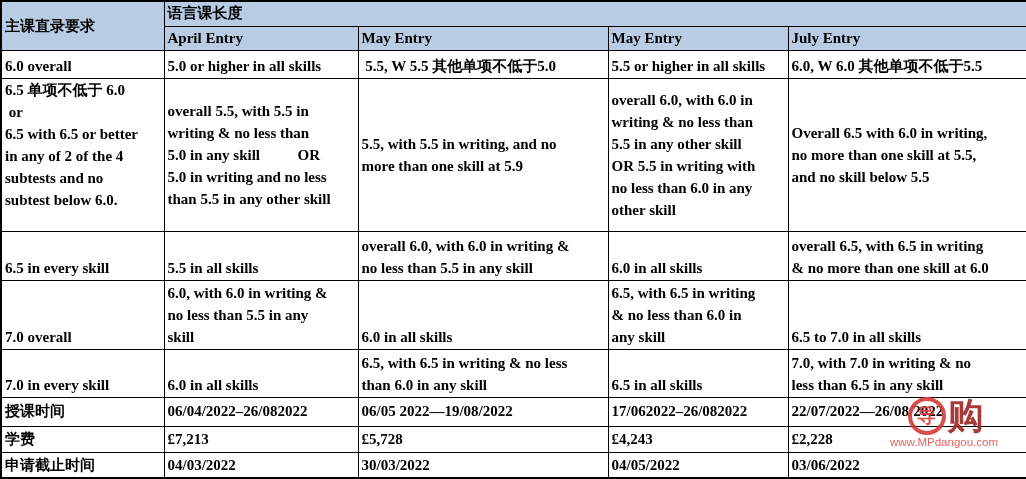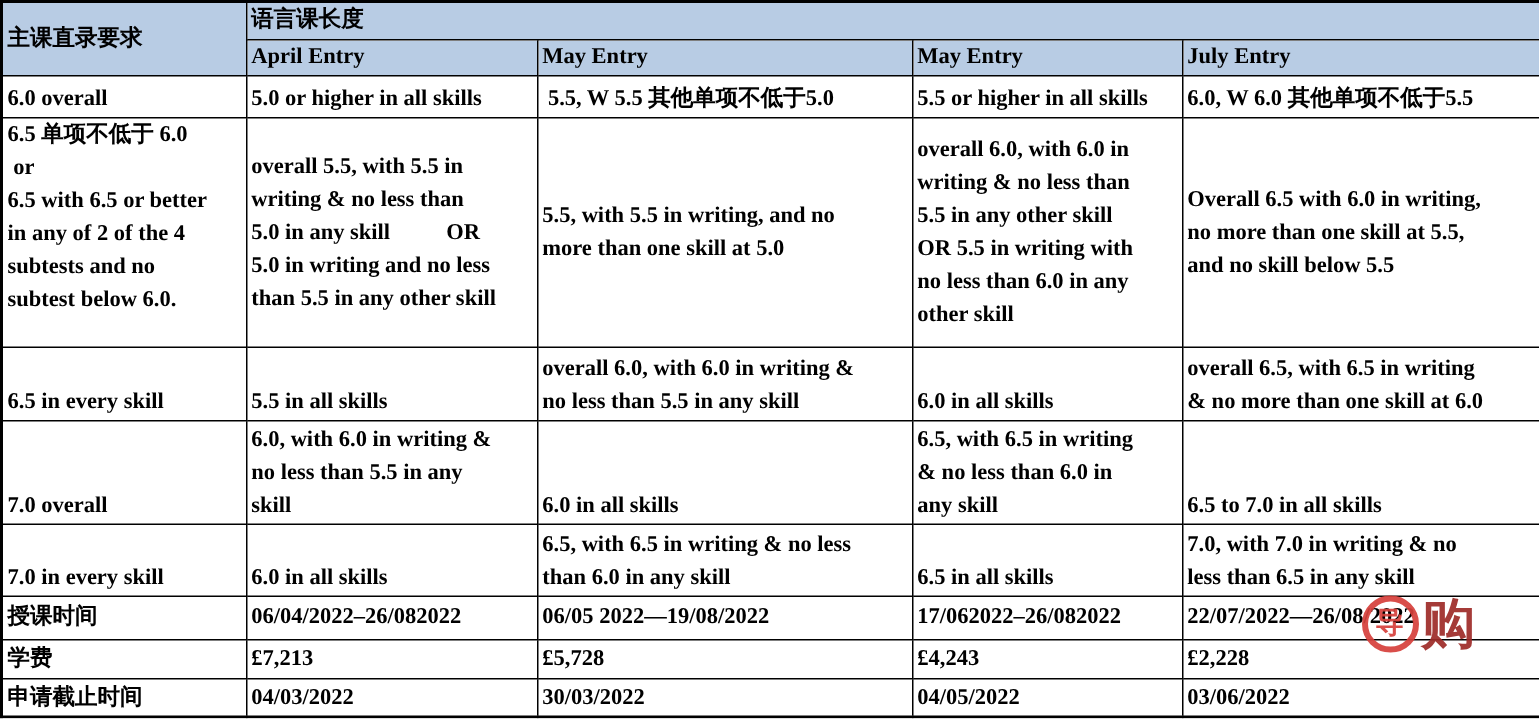--- a/index.html
+++ b/index.html
@@ -133,21 +133,21 @@
 6.5 with 6.5 or better
 in any of 2 of the 4
 subtests and no
 subtest below 6.0.</td>
         <td class="va-m">overall 5.5, with 5.5 in
 writing &amp; no less than
 5.0 in any skill          OR
 5.0 in writing and no less
 than 5.5 in any other skill</td>
         <td class="va-m">5.5, with 5.5 in writing, and no
-more than one skill at 5.0</td>
+more than one skill at 5.9</td>
         <td class="va-m">overall 6.0, with 6.0 in
 writing &amp; no less than
 5.5 in any other skill
 OR 5.5 in writing with
 no less than 6.0 in any
 other skill</td>
         <td class="va-m">Overall 6.5 with 6.0 in writing,
 no more than one skill at 5.5,
 and no skill below 5.5</td>
       </tr>
@@ -208,14 +208,15 @@
         <td class="va-m">03/06/2022</td>
       </tr>
     </tbody>
   </table>
 
   <div id="watermark">
     <div id="wm-logo">
       <span id="wm-circle">导</span>
       <span>购</span>
     </div>
+    <div id="wm-url">www.MPdangou.com</div>
   </div>
 </div>
 
 </body></html>

